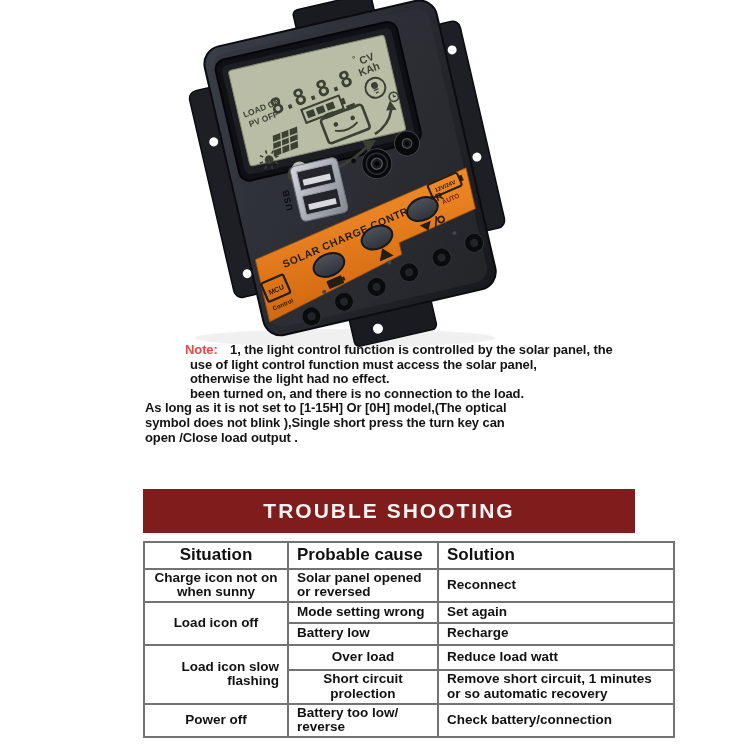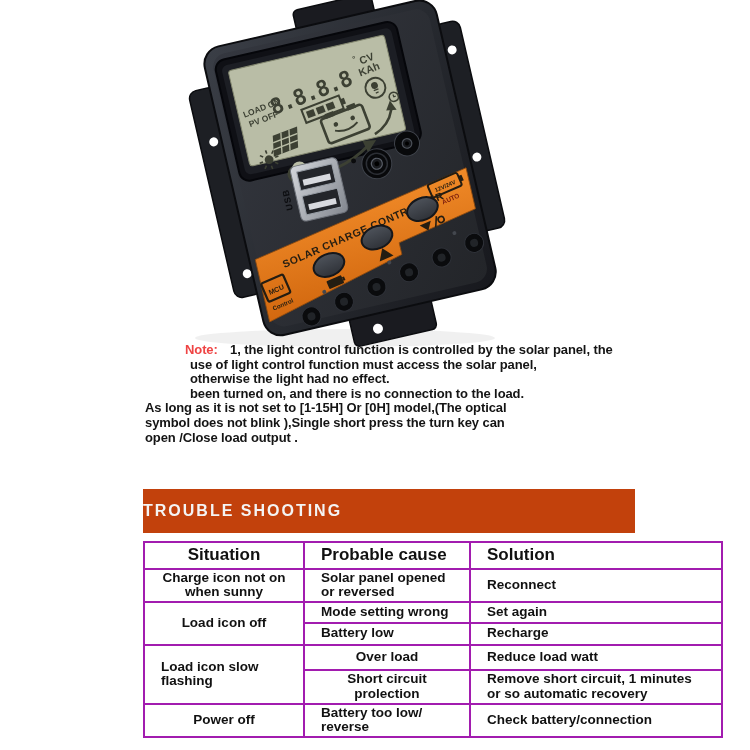--- a/index.html
+++ b/index.html
@@ -11,35 +11,35 @@
 
   
   .note{position:absolute;left:145px;top:343px;width:510px;color:#141414;
         font-size:13px;font-weight:bold;line-height:14.6px;letter-spacing:-0.1px;}
   .note-line{white-space:nowrap;}
   .note-line.ind{padding-left:45px;}
   .note-label{display:inline-block;width:45px;color:#ef4444;margin-left:40px;}
   .note-label:empty{display:none;}
 
   
-  .banner{position:absolute;left:143px;top:489px;width:492px;height:44px;background:#c2410c;
-          color:#f4f4f4;font-size:16px;font-weight:bold;letter-spacing:2px;
-          text-align:left;line-height:44px;}
+  .banner{position:absolute;left:143px;top:489px;width:492px;height:44px;background:#7f1d1d;
+          color:#f4f4f4;font-size:21px;font-weight:bold;letter-spacing:2px;
+          text-align:center;line-height:44px;}
 
   
   table.ts{position:absolute;left:143px;top:541px;border-collapse:collapse;table-layout:fixed;
            font-weight:bold;color:#111;}
-  table.ts td{border:2px solid #a21caf;font-size:13.5px;line-height:1.06;padding:1px 16px;
+  table.ts td{border:2px solid #737373;font-size:13.5px;line-height:1.06;padding:1px 8px;
               overflow:hidden;}
   table.ts tr.h0 td{font-size:17px;}
   .c-sit{width:126px;text-align:center;}
   .c-cau{width:132px;text-align:left;}
   .c-sol{width:218px;text-align:left;padding-left:7px;}
   td.center{text-align:center;}
-  td.leftpad{text-align:left;padding-left:9px;}
+  td.leftpad{text-align:right;padding-left:9px;}
   tr.h0{height:27px;} tr.r1{height:32px;} tr.r2{height:21px;} tr.r3{height:22px;}
   tr.r4{height:25px;} tr.r5{height:34px;} tr.r6{height:33px;}
 </style>
 </head>
 <body>
 
 <div class="page">
 
   <div class="product">
     <svg width="340" height="348" viewBox="0 0 340 348" xmlns="http://www.w3.org/2000/svg">

